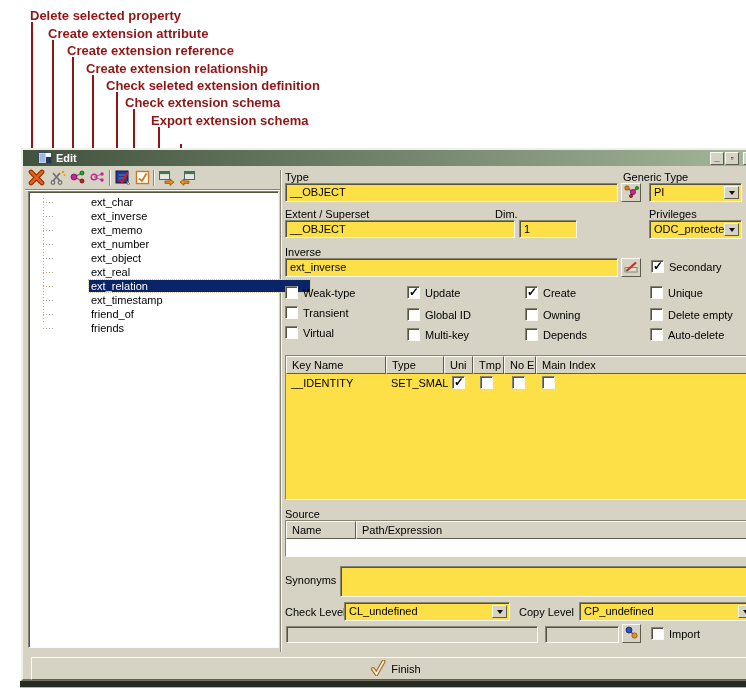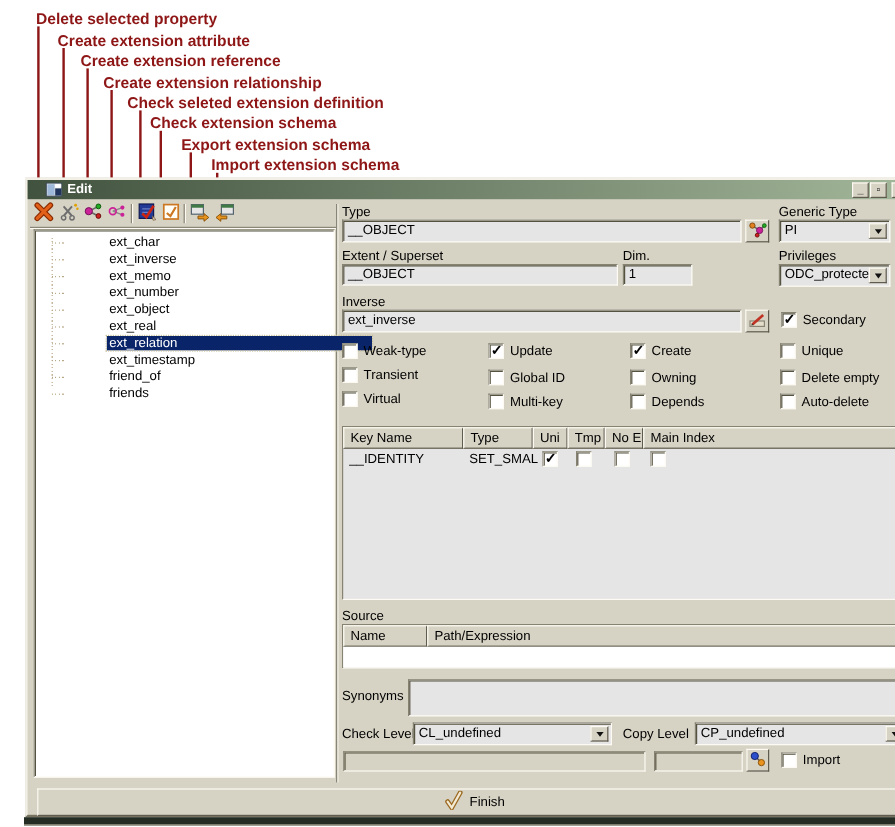--- a/index.html
+++ b/index.html
@@ -30,21 +30,21 @@
   }
   #title-text { color:#fff; font-weight:bold; font-size:11px; margin-left:4px; }
   .win-btn {
     position:absolute; top:2px; width:14px; height:13px;
     background:#d6d2c4; border:1px solid; border-color:#fcfaf2 #5f5b4e #5f5b4e #fcfaf2;
     font-size:9px; line-height:10px; text-align:center; font-weight:bold; color:#111;
   }
 
   
   .sunken {
-    background:#e5e5e5;
+    background:#fde047;
     border:1px solid; border-color:#868372 #fcfaf2 #fcfaf2 #868372;
     box-shadow: inset 1px 1px 0 #55523f;
   }
   .raised {
     background:#d6d2c4;
     border:1px solid; border-color:#fcfaf2 #5f5b4e #5f5b4e #fcfaf2;
   }
   .field { padding:2px 3px 0 4px; white-space:nowrap; overflow:hidden; }
   .field.disabled { background:#d6d2c4; }
   .lbl { position:absolute; white-space:nowrap; }
@@ -115,21 +115,20 @@
 
 <div id="stage">
 
   <div class="ann" style="left:10px;top:8px">Delete selected property</div>
   <div class="ann" style="left:28px;top:26px">Create extension attribute</div>
   <div class="ann" style="left:47px;top:43px">Create extension reference</div>
   <div class="ann" style="left:66px;top:61px">Create extension relationship</div>
   <div class="ann" style="left:86px;top:78px">Check seleted extension definition</div>
   <div class="ann" style="left:105px;top:95px">Check extension schema</div>
   <div class="ann" style="left:131px;top:113px">Export extension schema</div>
-  <div class="ann" style="left:156px;top:130px">Import extension schema</div>
 
   <div class="ann-line" style="left:11px;top:22px;height:147px"></div>
   <div class="ann-line" style="left:32px;top:40px;height:129px"></div>
   <div class="ann-line" style="left:52px;top:57px;height:112px"></div>
   <div class="ann-line" style="left:72px;top:75px;height:94px"></div>
   <div class="ann-line" style="left:96px;top:92px;height:77px"></div>
   <div class="ann-line" style="left:113px;top:109px;height:60px"></div>
   <div class="ann-line" style="left:138px;top:127px;height:42px"></div>
   <div class="ann-line" style="left:160px;top:144px;height:25px"></div>
 
@@ -263,29 +262,29 @@
     <div class="sunken field abs" style="left:262px;top:33px;width:333px;height:19px">__OBJECT</div>
     <div class="icon-btn raised" style="left:598px;top:33px">
       <span><svg width="16" height="15" viewBox="0 0 16 15">
         <path d="M4 4 L10 8 M10 8 L14 4 M10 8 L8 12" stroke="#666" stroke-width="1.2"></path>
         <circle cx="4" cy="4" r="2.2" fill="#e08020" stroke="#7a4000" stroke-width="0.7"></circle>
         <circle cx="10" cy="8" r="2.6" fill="#cc2299" stroke="#701055" stroke-width="0.7"></circle>
         <circle cx="14" cy="4" r="1.6" fill="#22aa22" stroke="#0a5a0a" stroke-width="0.7"></circle>
         <circle cx="8" cy="12" r="1.6" fill="#cc2222" stroke="#6a0a0a" stroke-width="0.7"></circle>
       </svg></span>
     </div>
-    <div class="lbl" style="left:626px;top:21px">Generic Type</div>
+    <div class="lbl" style="left:600px;top:21px">Generic Type</div>
     <div class="ddl sunken" style="left:626px;top:33px;width:93px">
       <span class="val">PI</span>
       <span class="btn"></span>
     </div>
 
     <div class="lbl" style="left:262px;top:58px">Extent / Superset</div>
     <div class="sunken field abs" style="left:262px;top:70px;width:230px;height:18px">__OBJECT</div>
-    <div class="lbl" style="left:496px;top:58px">Dim.</div>
+    <div class="lbl" style="left:472px;top:58px">Dim.</div>
     <div class="sunken field abs" style="left:496px;top:70px;width:58px;height:18px">1</div>
     <div class="lbl" style="left:626px;top:58px">Privileges</div>
     <div class="ddl sunken" style="left:626px;top:70px;width:93px">
       <span class="val">ODC_protected</span>
       <span class="btn"></span>
     </div>
 
     <div class="lbl" style="left:262px;top:96px">Inverse</div>
     <div class="sunken field abs" style="left:262px;top:108px;width:333px;height:19px">ext_inverse</div>
     <div class="icon-btn raised" style="left:598px;top:108px">

